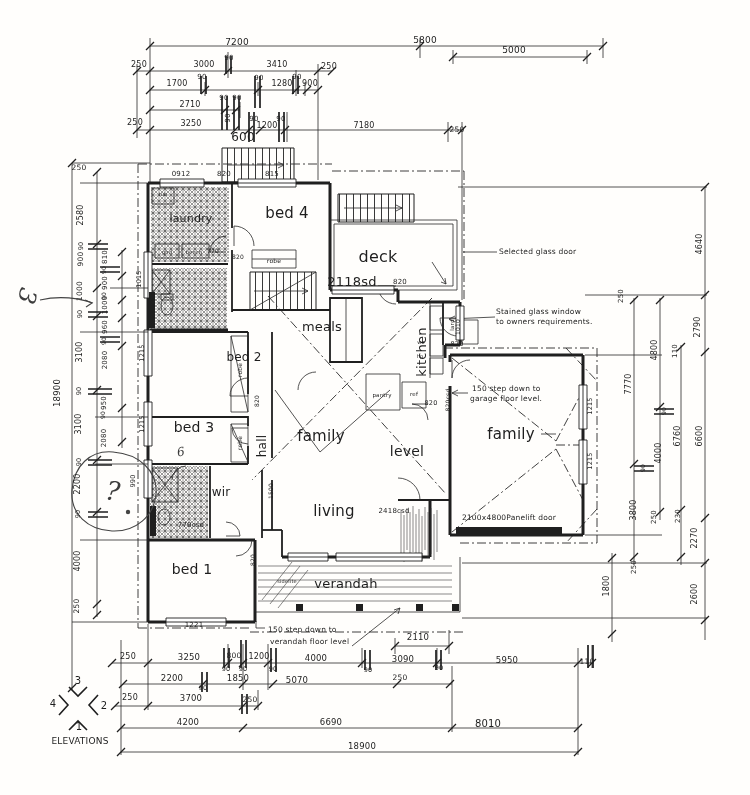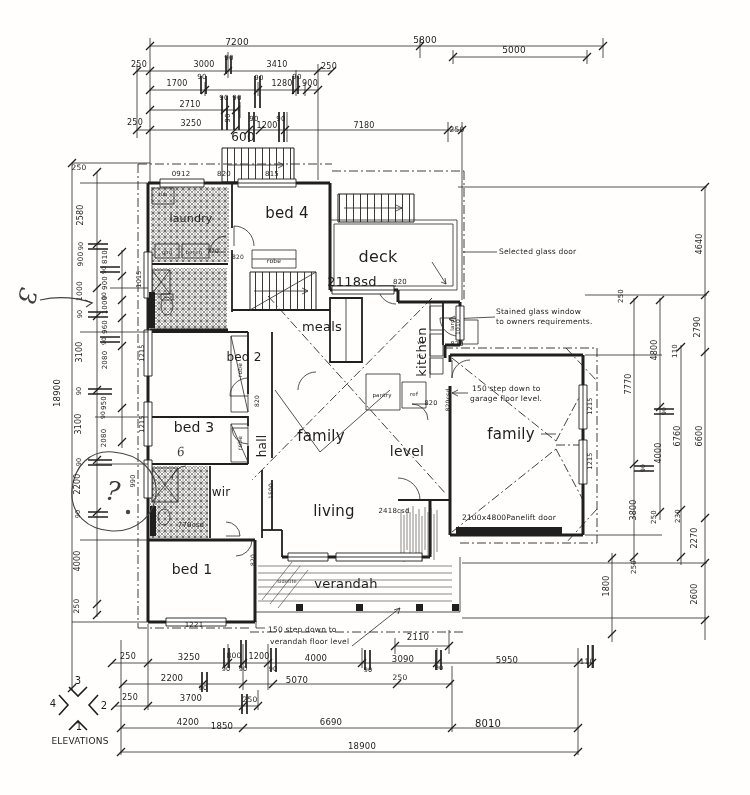--- a/index.html
+++ b/index.html
@@ -387,21 +387,21 @@
       <div class="lb" style="left: 243px; top: 669px; font-size: 6.5px; transform: translate(-50%, -50%);">90</div>
       <div class="lb" style="left: 273px; top: 669px; font-size: 6.5px; transform: translate(-50%, -50%);">90</div>
       <div class="lb" style="left: 316px; top: 658px; font-size: 8.5px; transform: translate(-50%, -50%);">4000</div>
       <div class="lb" style="left: 368px; top: 670px; font-size: 6.5px; transform: translate(-50%, -50%);">90</div>
       <div class="lb" style="left: 403px; top: 659px; font-size: 8.5px; transform: translate(-50%, -50%);">3090</div>
       <div class="lb" style="left: 439px; top: 668px; font-size: 6.5px; transform: translate(-50%, -50%);">90</div>
       <div class="lb" style="left: 507px; top: 660px; font-size: 8.5px; transform: translate(-50%, -50%);">5950</div>
       <div class="lb" style="left: 587px; top: 662px; font-size: 7.5px; transform: translate(-50%, -50%);">110</div>
       <div class="lb" style="left: 172px; top: 678px; font-size: 8.5px; transform: translate(-50%, -50%);">2200</div>
       <div class="lb" style="left: 203px; top: 688px; font-size: 6.5px; transform: translate(-50%, -50%);">90</div>
-      <div class="lb" style="left: 222px; top: 678px; font-size: 8.5px; transform: translate(-50%, -50%); margin-top: 48px;">1850</div>
+      <div class="lb" style="left: 238px; top: 678px; font-size: 8.5px; transform: translate(-50%, -50%);">1850</div>
       <div class="lb" style="left: 297px; top: 680px; font-size: 8.5px; transform: translate(-50%, -50%);">5070</div>
       <div class="lb" style="left: 400px; top: 678px; font-size: 7.5px; transform: translate(-50%, -50%);">250</div>
       <div class="lb" style="left: 130px; top: 698px; font-size: 8px; transform: translate(-50%, -50%);">250</div>
       <div class="lb" style="left: 191px; top: 698px; font-size: 8.5px; transform: translate(-50%, -50%);">3700</div>
       <div class="lb" style="left: 250px; top: 700px; font-size: 7.5px; transform: translate(-50%, -50%);">250</div>
       <div class="lb" style="left: 188px; top: 722px; font-size: 8.5px; transform: translate(-50%, -50%);">4200</div>
       <div class="lb" style="left: 331px; top: 722px; font-size: 8.5px; transform: translate(-50%, -50%);">6690</div>
       <div class="lb" style="left: 488px; top: 724px; font-size: 10px; transform: translate(-50%, -50%);">8010</div>
       <div class="lb" style="left: 362px; top: 746px; font-size: 8.5px; transform: translate(-50%, -50%);">18900</div>
       <div class="lb" style="left: 57px; top: 393px; font-size: 8.5px; transform: translate(-50%, -50%) rotate(-90deg);">18900</div>

